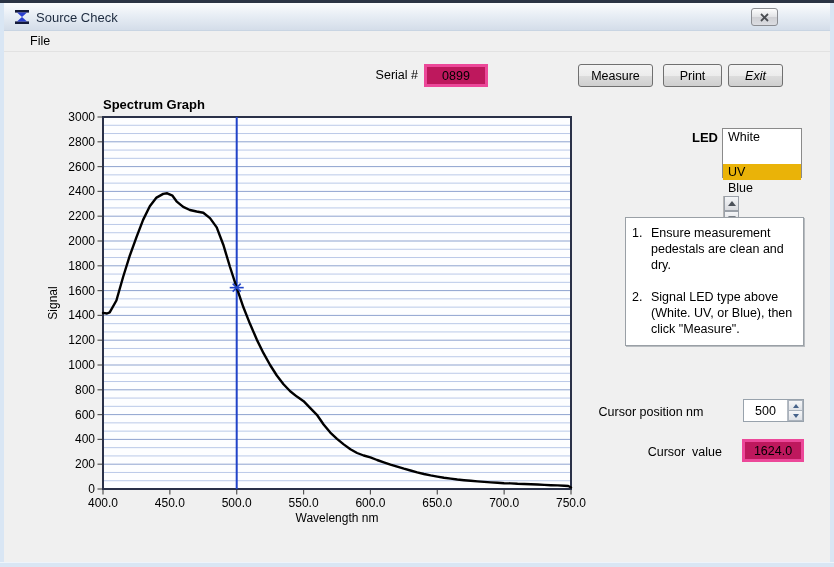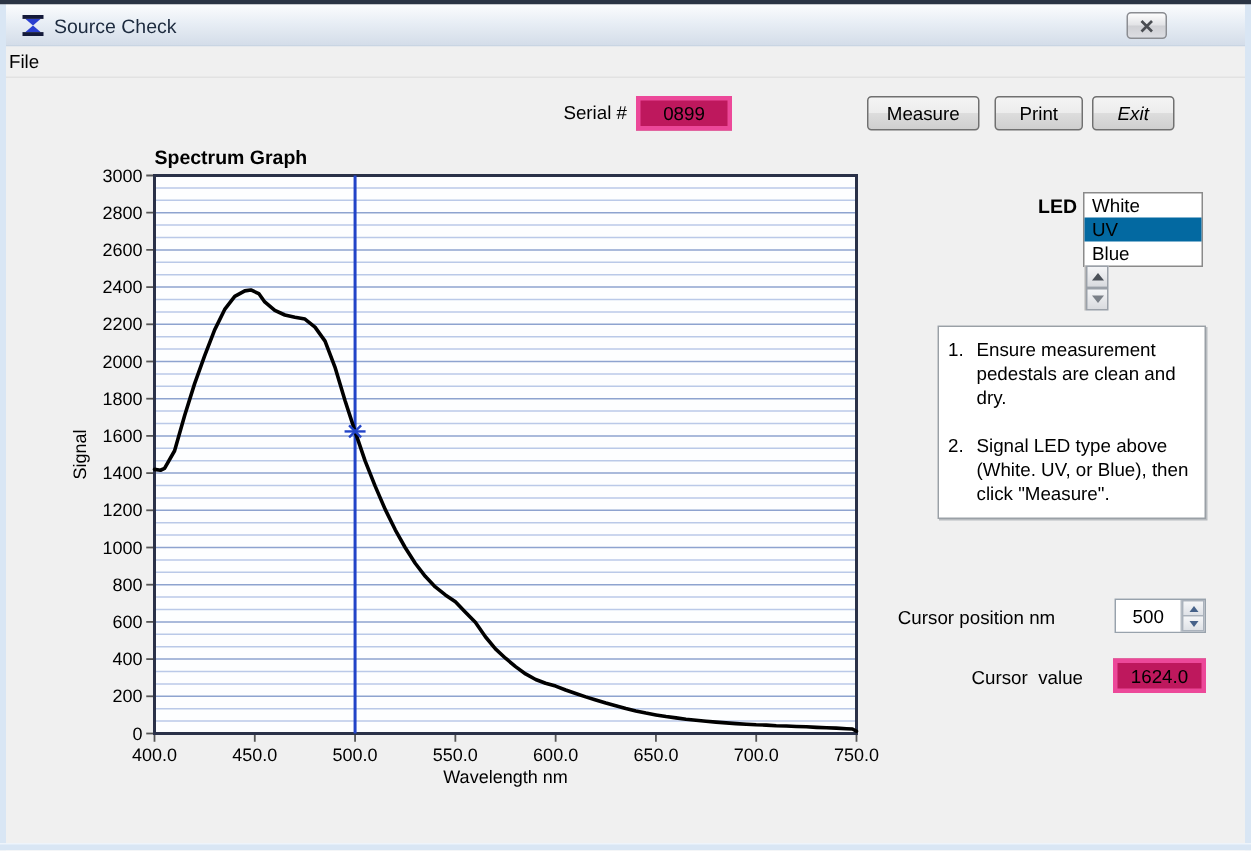--- a/index.html
+++ b/index.html
@@ -12,21 +12,21 @@
   .frame-bottom{position:absolute;left:0;right:0;bottom:0;height:5px;background:#d9e6f4;border-top:1px solid #eef4fb;}
   
   #titlebar{position:absolute;top:3px;left:4px;right:4px;height:28px;
     background:linear-gradient(#fbfcfd,#e8eef5 45%,#d4dde9);border-bottom:1px solid #c9d5e3;}
   #title-icon{position:absolute;left:10px;top:6px;width:16px;height:16px;}
   #title-text{position:absolute;left:32px;top:7px;font-size:13px;color:#1c2a3e;}
   #close-btn{position:absolute;right:52px;top:5px;width:27px;height:18px;border:1px solid #8b8d92;border-radius:3px;
     background:linear-gradient(#fdfdfd,#e2e3e6 48%,#cfd0d4 52%,#dcdde2);display:flex;align-items:center;justify-content:center;cursor:default;}
   
   #menubar{position:absolute;top:31px;left:4px;right:4px;height:21px;background:#f0f0f0;border-bottom:1px solid #e2e2e2;display:flex;}
-  .menu-item{font-size:12.5px;color:#000;padding:3px 2px;height:21px;}
+  .menu-item{font-size:12.5px;color:#000;padding:3px 26px;height:21px;}
   
   .lbl{position:absolute;font-size:12.5px;color:#000;white-space:pre;}
   .txtbox{position:absolute;border:3px solid #ec4899;background:#be185d;font-size:12.5px;text-align:center;padding:0;}
   .btn{position:absolute;height:23px;border:1px solid #707070;border-radius:3px;font-size:12.5px;color:#000;
     background:linear-gradient(#f4f4f4,#ececec 50%,#dddddd 50%,#cfcfcf);display:flex;align-items:center;justify-content:center;cursor:default;}
   
   #led-label{position:absolute;left:692px;top:130px;font-size:13px;font-weight:bold;}
   #led-box{position:absolute;left:722px;top:128px;width:80px;height:50px;border:1px solid #8a8a8a;background:#fff;display:flex;flex-direction:column;}
   #led-list{flex:1;}
   .led-item{height:16px;line-height:16px;font-size:12.5px;padding-left:5px;color:#000;}
@@ -190,21 +190,21 @@
       <line x1="232.71428571428572" y1="291.624" x2="240.71428571428572" y2="283.624" stroke="#2244c8" stroke-width="1.6"></line>
       <text x="103" y="109" font-size="13" font-weight="bold" fill="#000">Spectrum Graph</text>
       <text x="57" y="303" text-anchor="middle" font-size="12" fill="#000" transform="rotate(-90 57 303)">Signal</text>
       <text x="337" y="522" text-anchor="middle" font-size="12" fill="#000">Wavelength nm</text>
     </svg>
 
   <span id="led-label">LED</span>
   <div id="led-box">
     <div id="led-list">
         <div class="led-item">White</div>
-        <div class="led-item selected" style="background: #0369a1;">UV</div>
+        <div class="led-item selected" style="background: #eab308; margin-top: 19px;">UV</div>
         <div class="led-item">Blue</div>
       </div>
     <div id="led-scroll">
       <div class="scroll-btn">
         <div class="tri-up"></div>
       </div>
       <div class="scroll-btn">
         <div class="tri-down"></div>
       </div>
     </div>

